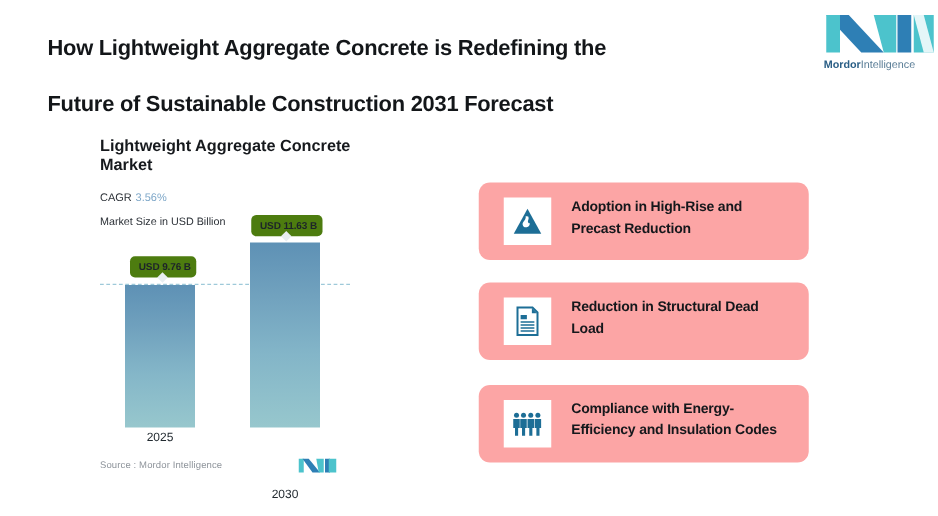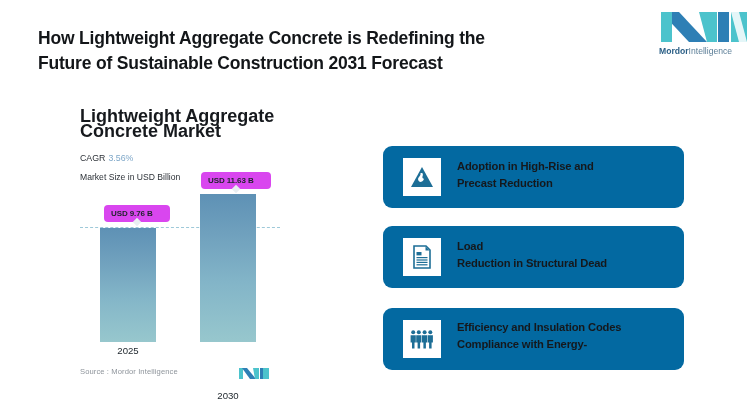--- a/index.html
+++ b/index.html
@@ -13,37 +13,37 @@
   }
   .page{position:relative;width:750px;height:413px;}
 
   
   .header{position:absolute;left:0;top:0;width:664px;height:88px;}
   .headline{
     position:absolute;left:38px;top:26px;width:580px;
     font-size:17.5px;font-weight:bold;line-height:25px;
     letter-spacing:-0.2px;color:#131619;
   }
-  .headline .l2{display:block;}
+  .headline .l2{display:block;margin-top:20px;}
 
   .brand{position:absolute;left:659px;top:10px;width:92px;height:52px;}
   .brand-mark{position:absolute;left:0;top:0;width:92px;height:34px;}
   .brand-text{
     position:absolute;left:0;top:36px;width:92px;
     font-size:8.6px;line-height:10px;white-space:nowrap;
     color:#3b5a78;
   }
   .brand-text b{color:#2b5f86;font-weight:bold;}
   .brand-text span{color:#5a7d96;}
 
   
   .chart-panel{position:absolute;left:0;top:100px;width:360px;height:300px;}
   .chart-title{
     position:absolute;left:80px;top:9px;width:210px;
-    font-size:18px;font-weight:bold;line-height:15px;color:#16191d;
+    font-size:13px;font-weight:bold;line-height:15px;color:#16191d;
   }
   .chart-subtitle{
     position:absolute;left:80px;top:41px;
     font-size:8.6px;color:#2d3238;font-weight:normal;margin-top:31px;
   }
   .chart-cagr{
     position:absolute;left:80px;top:53px;
     font-size:8.8px;color:#2d3238;
   }
   .chart-cagr .val{color:#7fa8c9;margin-left:3px;}
@@ -59,23 +59,23 @@
   .bar-2025{
     left:100px;top:128px;width:56px;height:114px;
     background:linear-gradient(180deg,#5e91b5 0%,#6fa0bd 28%,#84b6c8 62%,#97c7cd 100%);
   }
   .bar-2030{
     left:200px;top:94px;width:56px;height:148px;
     background:linear-gradient(180deg,#5e91b5 0%,#6fa0bd 26%,#83b5c8 60%,#97c7cd 100%);
   }
 
   .pill{
-    position:absolute;background:#d946ef;border-radius:4px;
+    position:absolute;background:#4d7c0f;border-radius:4px;
     font-size:8px;font-weight:bold;color:#1d2429;
-    padding:4px 17px 4px 7px;white-space:nowrap;letter-spacing:-0.1px;
+    padding:4px 4px 4px 7px;white-space:nowrap;letter-spacing:-0.1px;
   }
   .pill:after{
     content:"";position:absolute;left:50%;margin-left:-3px;bottom:-3px;
     width:6px;height:6px;background:#e8eef1;transform:rotate(45deg);
   }
   .pill-2025{left:104px;top:105px;}
   .pill-2030{left:201px;top:72px;}
 
   .xlabel{
     position:absolute;font-size:9.6px;color:#222a30;text-align:center;width:70px;
@@ -90,22 +90,22 @@
   .source-mark{position:absolute;left:238px;top:266px;width:32px;height:13px;}
 
   
   .trends{position:absolute;left:383px;top:96px;width:330px;height:300px;}
   .trends-title{
     position:absolute;left:0;top:0;font-size:14.6px;font-weight:bold;color:#14171a;
     letter-spacing:-0.2px;
   }
 
   .card{
-    position:absolute;left:0;width:301px;height:62px;
-    background:#0369a1;border-radius:9px;
+    position:absolute;left:0;width:264px;height:62px;
+    background:#fca5a5;border-radius:9px;
   }
   .card-1{top:50px;}
   .card-2{top:130px;}
   .card-3{top:212px;}
 
   .tile{
     position:absolute;left:20px;top:12px;width:38px;height:38px;
     background:#ffffff;display:flex;align-items:center;justify-content:center;
   }
   .tile svg{display:block;}
@@ -204,40 +204,40 @@
           <polygon points="5,2 17,2 21,6 21,24 5,24" fill="#ffffff" stroke="#1d6e96" stroke-width="1.6"></polygon>
           <polygon points="16.5,2.5 16.5,6.5 20.5,6.5" fill="#1d6e96"></polygon>
           <rect x="7.5" y="8" width="5" height="3.4" fill="#1d6e96"></rect>
           <rect x="7.5" y="13" width="11" height="1.2" fill="#1d6e96"></rect>
           <rect x="7.5" y="15.4" width="11" height="1.2" fill="#1d6e96"></rect>
           <rect x="7.5" y="17.8" width="11" height="1.2" fill="#1d6e96"></rect>
           <rect x="7.5" y="20.2" width="11" height="1.2" fill="#1d6e96"></rect>
         </svg>
       </div>
       <div class="card-label">
+        <span>Reduction in Structural Dead</span>
         <span style="display:block">Load</span>
-        <span>Reduction in Structural Dead</span>
       </div>
     </div>
 
     <div class="card card-3">
       <div class="tile">
         <svg width="26" height="26" viewBox="0 0 26 26">
           <g fill="#1d6e96">
             <circle cx="4.2" cy="6.2" r="2"></circle>
             <path d="M1.6 9.2h5.2v7.2H5.5v6.2H3.0v-6.2H1.6z"></path>
             <circle cx="9.8" cy="6.2" r="2"></circle>
             <path d="M7.2 9.2h5.2v7.2h-1.3v6.2H8.6v-6.2H7.2z"></path>
             <circle cx="15.6" cy="6.2" r="2"></circle>
             <path d="M13.0 9.2h5.2v7.2h-1.3v6.2h-2.5v-6.2H13.0z"></path>
             <circle cx="21.3" cy="6.2" r="2"></circle>
             <path d="M18.7 9.2h5.2v7.2h-1.3v6.2h-2.5v-6.2h-1.4z"></path>
           </g>
         </svg>
       </div>
       <div class="card-label">
+        <span>Compliance with Energy-</span>
         <span style="display:block">Efficiency and Insulation Codes</span>
-        <span>Compliance with Energy-</span>
       </div>
     </div>
   </div>
 
 </div>
 
 </body></html>

